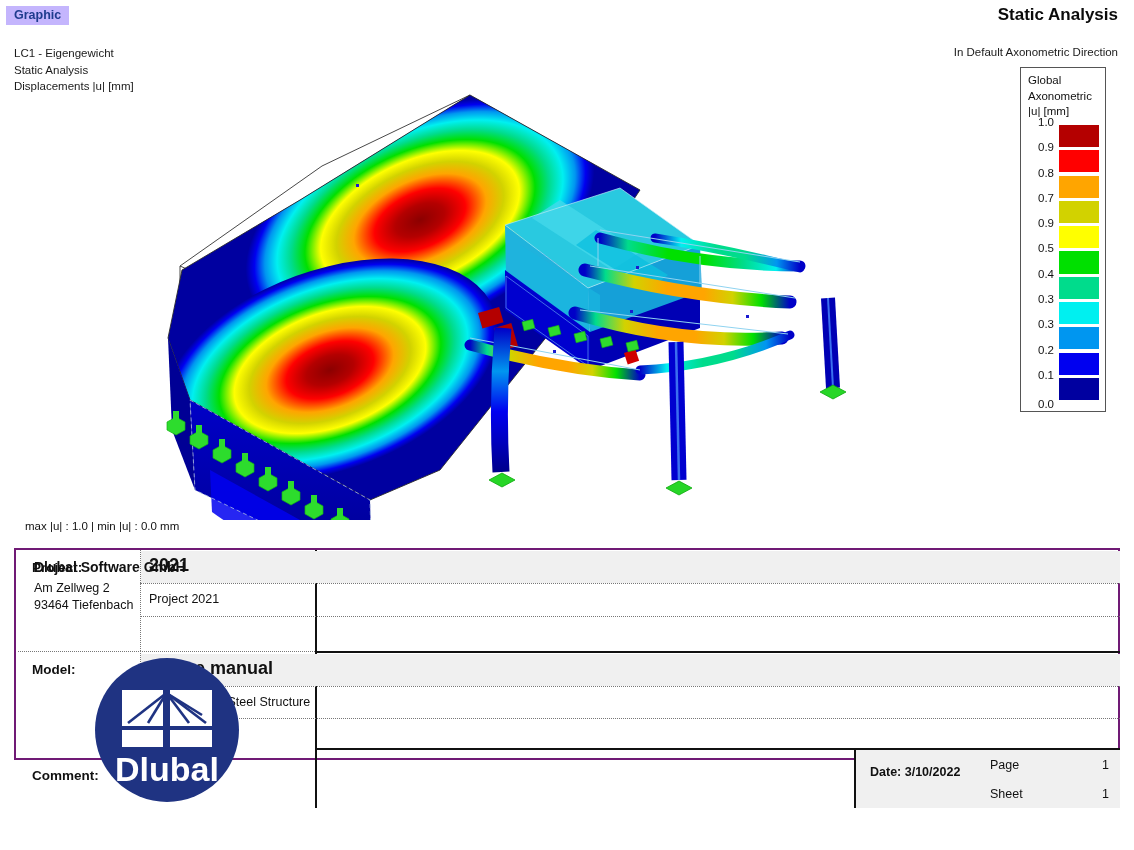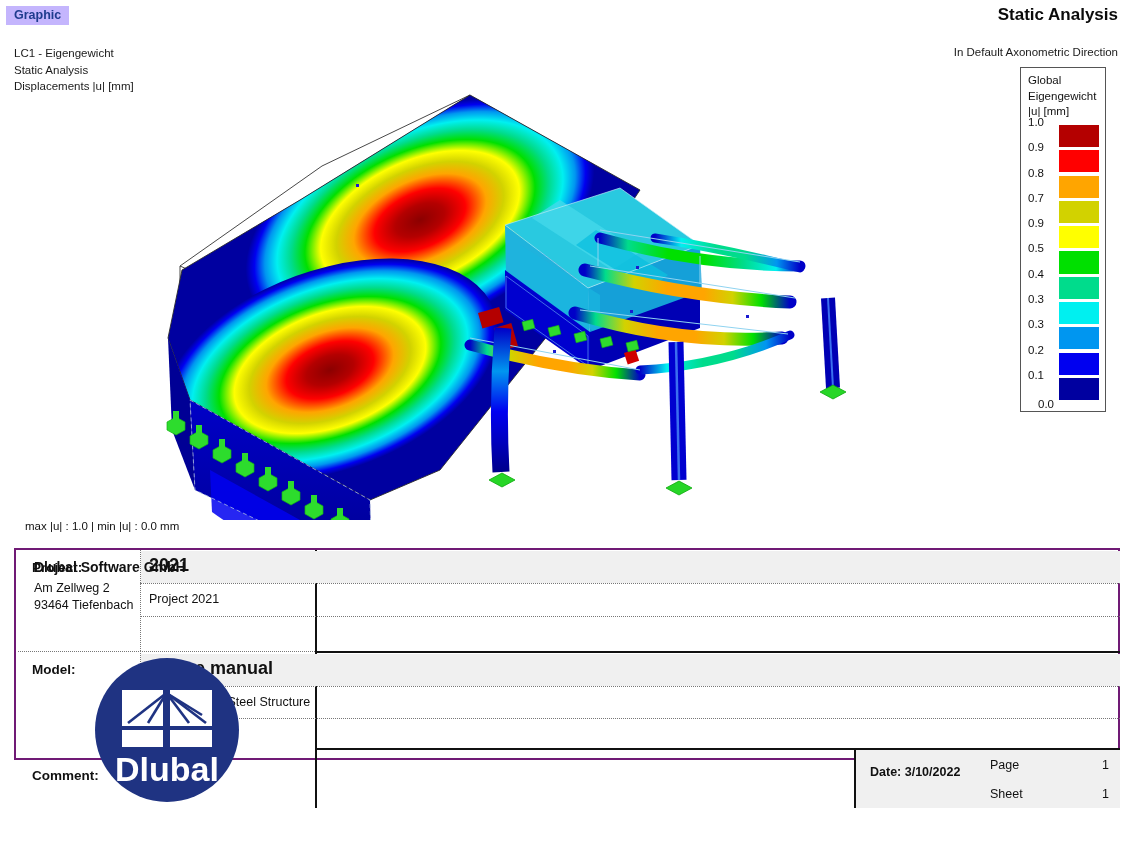--- a/index.html
+++ b/index.html
@@ -41,21 +41,21 @@
     position:absolute;left:1020px;top:67px;width:86px;height:345px;
     border:1px solid #555;background:#fff;box-sizing:border-box;
   }
   .legend-title{
     position:absolute;left:7px;top:5px;font-size:11.5px;line-height:15.5px;
     color:#111;white-space:nowrap;
   }
   .scale{position:absolute;left:7px;top:56px;width:72px;height:282px;}
   .scale-row{position:relative;height:25.3px;}
   .scale-lab{
-    position:absolute;left:0;top:-8px;width:26px;
+    position:absolute;left:0;top:-8px;width:26px;text-align:right;
     font-size:11.5px;color:#111;
   }
   .scale-sw{
     position:absolute;left:30px;top:0;width:42px;height:24.1px;
     border:1px solid #fff;box-sizing:border-box;
   }
   .scale-lab-last{
     position:absolute;left:0;top:274px;width:26px;text-align:right;
     font-size:11.5px;color:#111;
   }
@@ -335,21 +335,21 @@
         <rect x="630" y="240" width="3" height="3"></rect>
         <rect x="553" y="280" width="3" height="3"></rect>
         <rect x="746" y="245" width="3" height="3"></rect>
       </g>
     </svg>
   </div>
 
   <div class="legend">
     <div class="legend-title">
       <div>Global</div>
-      <div>Eigengewicht</div>
+      <div>Axonometric</div>
       <div>|u| [mm]</div>
     </div>
     <div class="scale" id="scale">
         <div class="scale-row">
           <div class="scale-lab">1.0</div>
           <div class="scale-sw" style="background: rgb(180, 0, 0);"></div>
         </div>
         <div class="scale-row">
           <div class="scale-lab">0.9</div>
           <div class="scale-sw" style="background: rgb(255, 0, 0);"></div>

